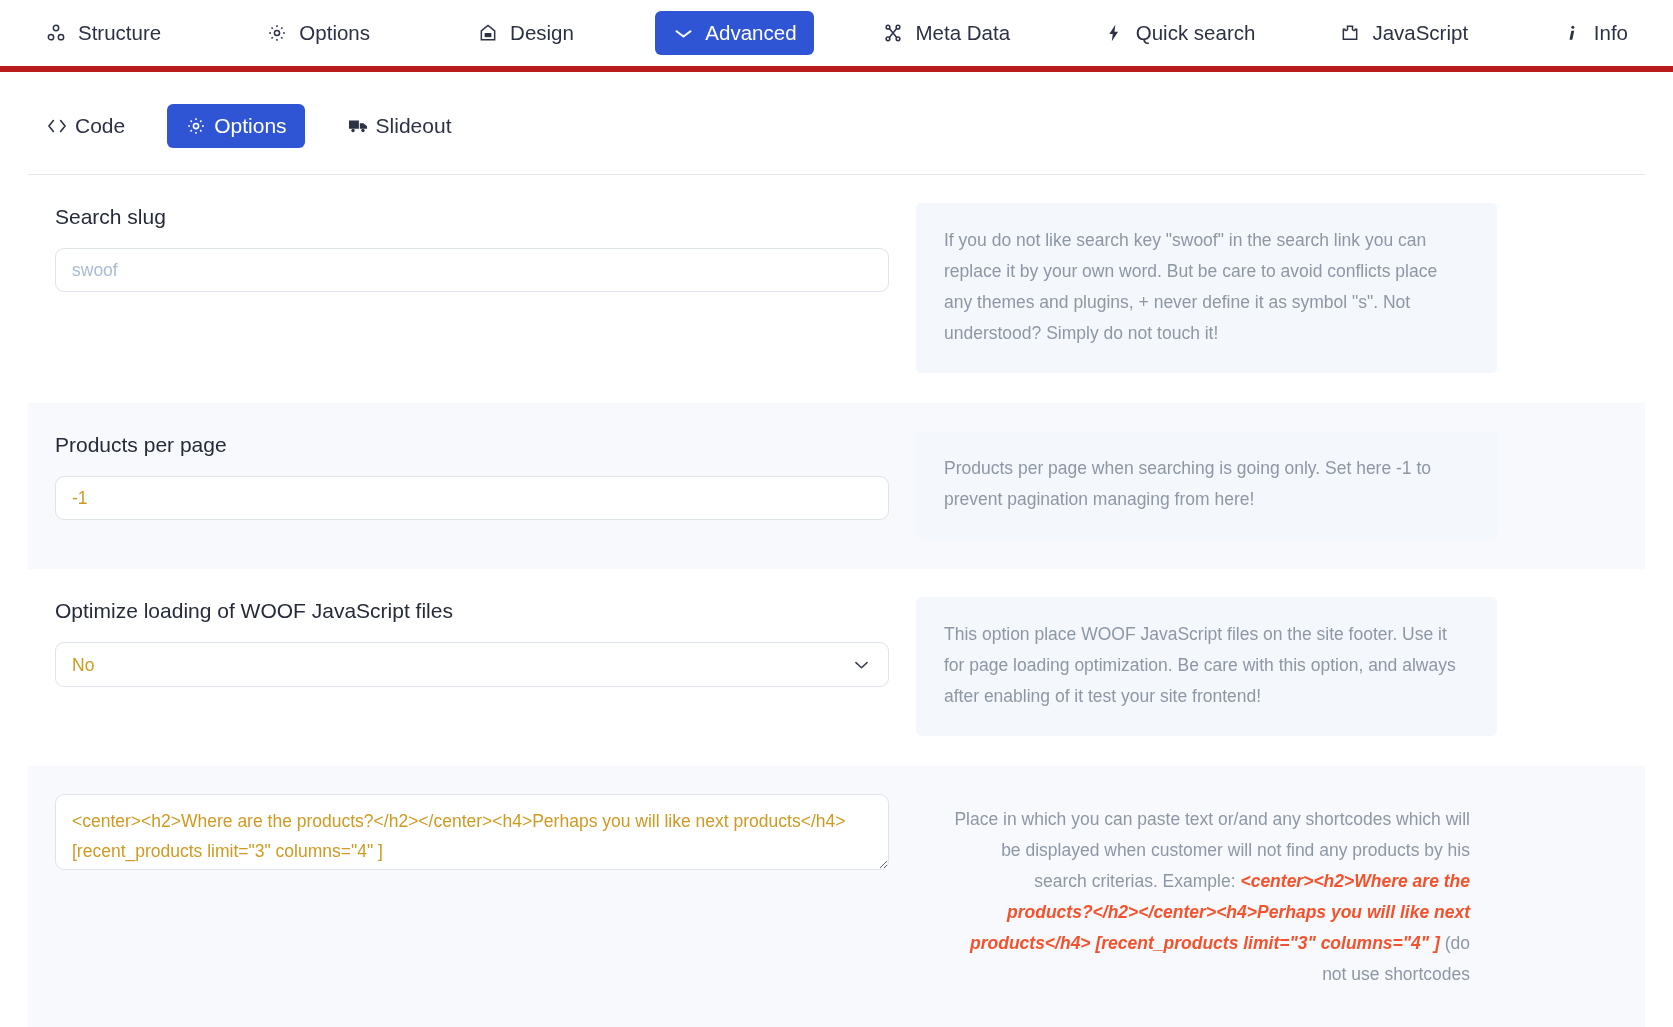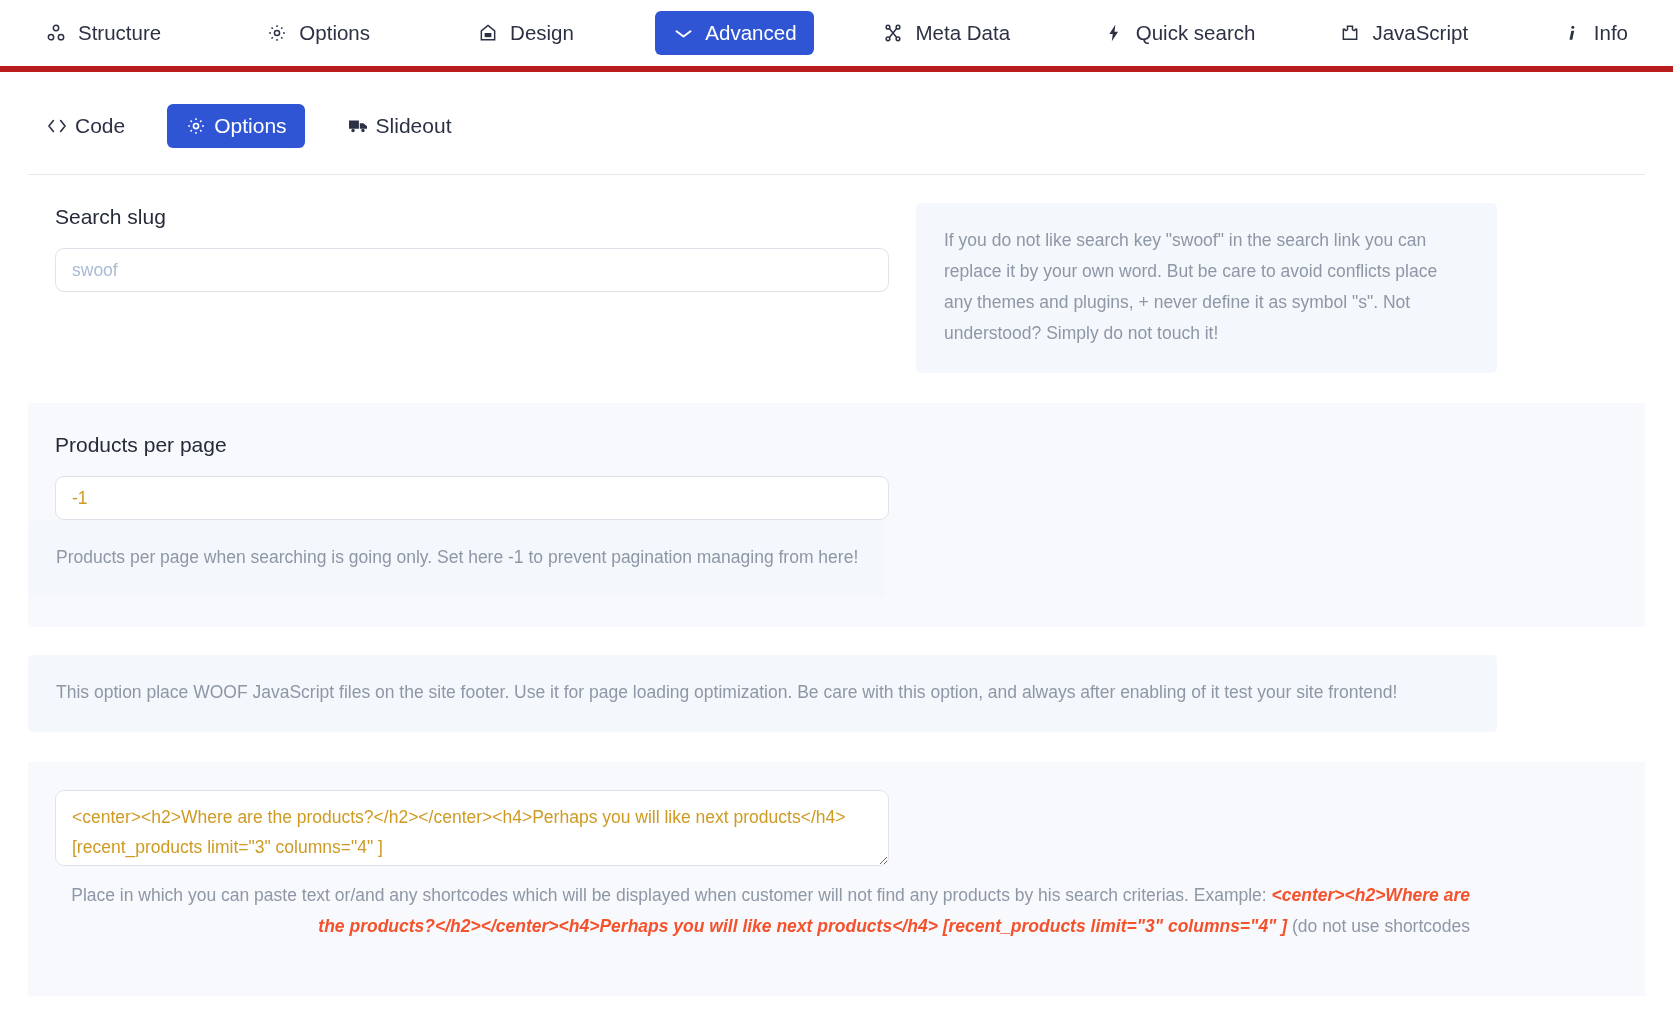--- a/index.html
+++ b/index.html
@@ -95,21 +95,21 @@
 
   
   .rows { padding: 0 28px; }
 
   .opt-row {
     display: flex;
     align-items: flex-start;
     padding: 28px 0 30px 0;
     background: #ffffff;
   }
-  .opt-row.striped { background: #f7f9fc; flex-direction: column; }
+  .opt-row.striped { background: #f7f9fc; }
 
   .opt-left {
     width: 888px;
     flex: none;
     padding: 0 27px;
   }
   .opt-right {
     flex: 1;
     padding: 0 0 0 0;
     margin-right: 148px;
@@ -326,20 +326,31 @@
       <div class="opt-left">
         <div class="opt-label">Products per page</div>
         <input class="fld amber" type="text" value="-1" style="">
       </div>
       <div class="opt-right">
         <div class="desc-box">Products per page when searching is going only. Set here -1 to prevent pagination managing from here!</div>
       </div>
     </div>
 
     <div class="opt-row">
+      <div class="opt-left">
+        <div class="opt-label">Optimize loading of WOOF JavaScript files</div>
+        <div class="select-wrap">
+          <select class="fld amber"><option value="No">No</option><option value="Yes">Yes</option></select>
+          <span class="chev">
+            <svg width="19" height="19" viewBox="0 0 24 24" fill="none" stroke="currentColor" stroke-width="2" stroke-linecap="round" stroke-linejoin="round">
+              <path d="M5 9l7 6.5L19 9"></path>
+            </svg>
+          </span>
+        </div>
+      </div>
       <div class="opt-right">
         <div class="desc-box">This option place WOOF JavaScript files on the site footer. Use it for page loading optimization. Be care with this option, and always after enabling of it test your site frontend!</div>
       </div>
     </div>
 
     <div class="opt-row striped">
       <div class="opt-left">
         <textarea class="fld amber" style="">&lt;center&gt;&lt;h2&gt;Where are the products?&lt;/h2&gt;&lt;/center&gt;&lt;h4&gt;Perhaps you will like next products&lt;/h4&gt;
 [recent_products limit="3" columns="4" ]</textarea>
       </div>

